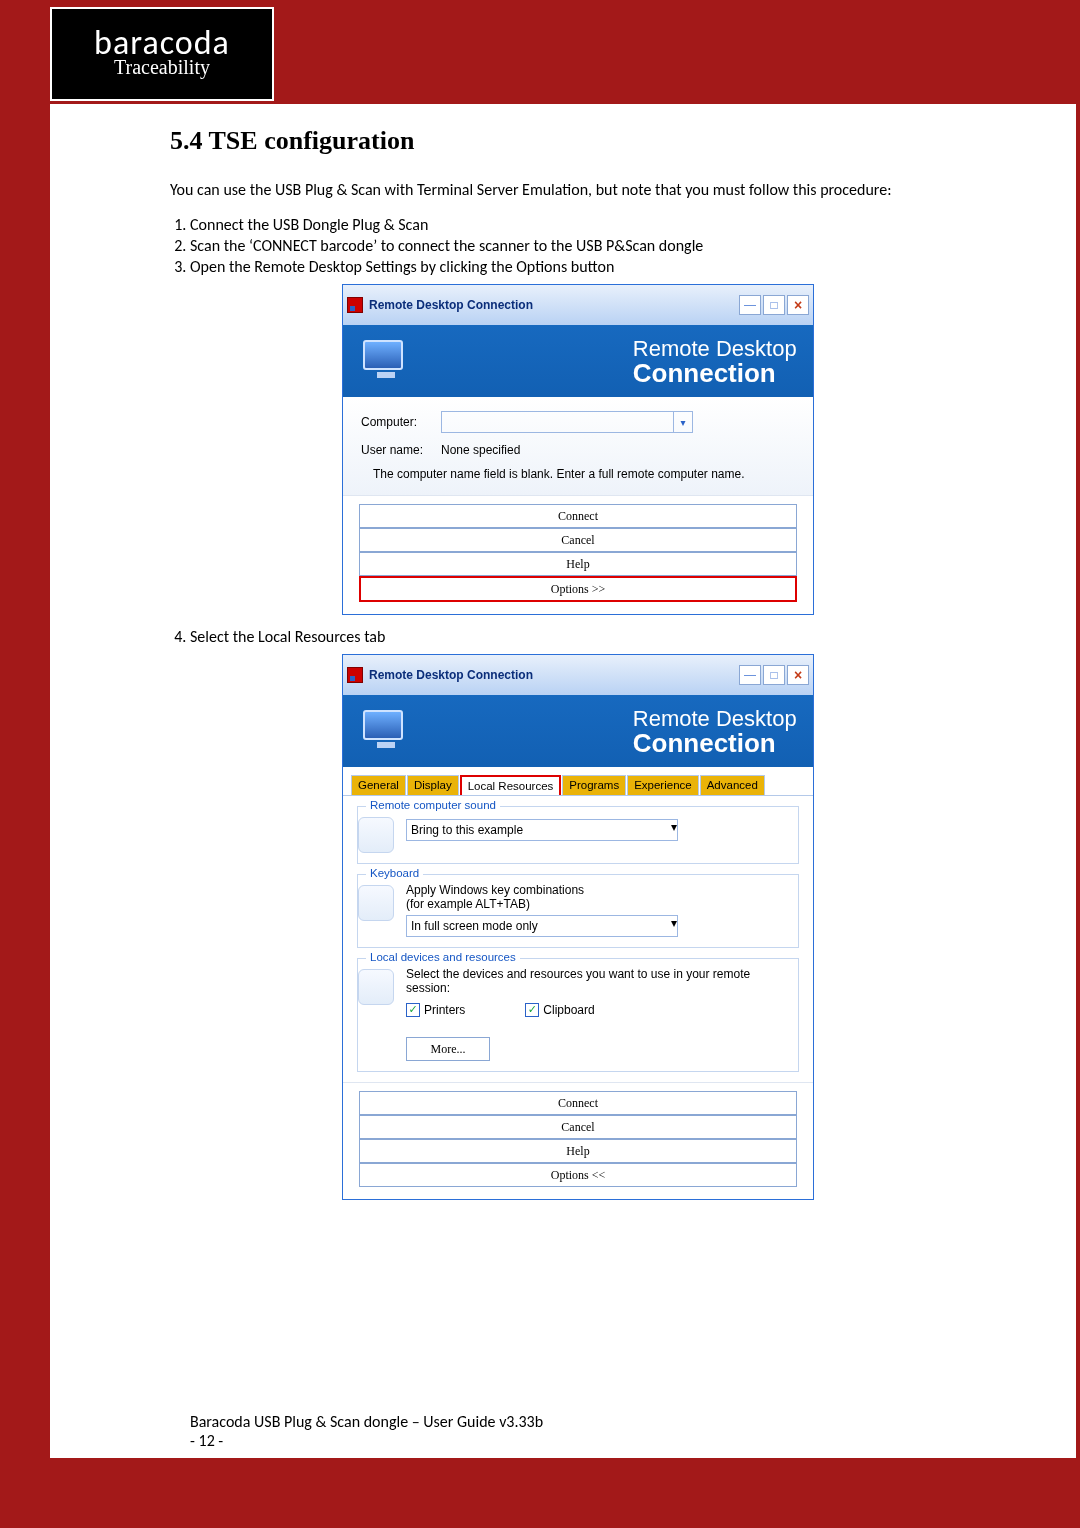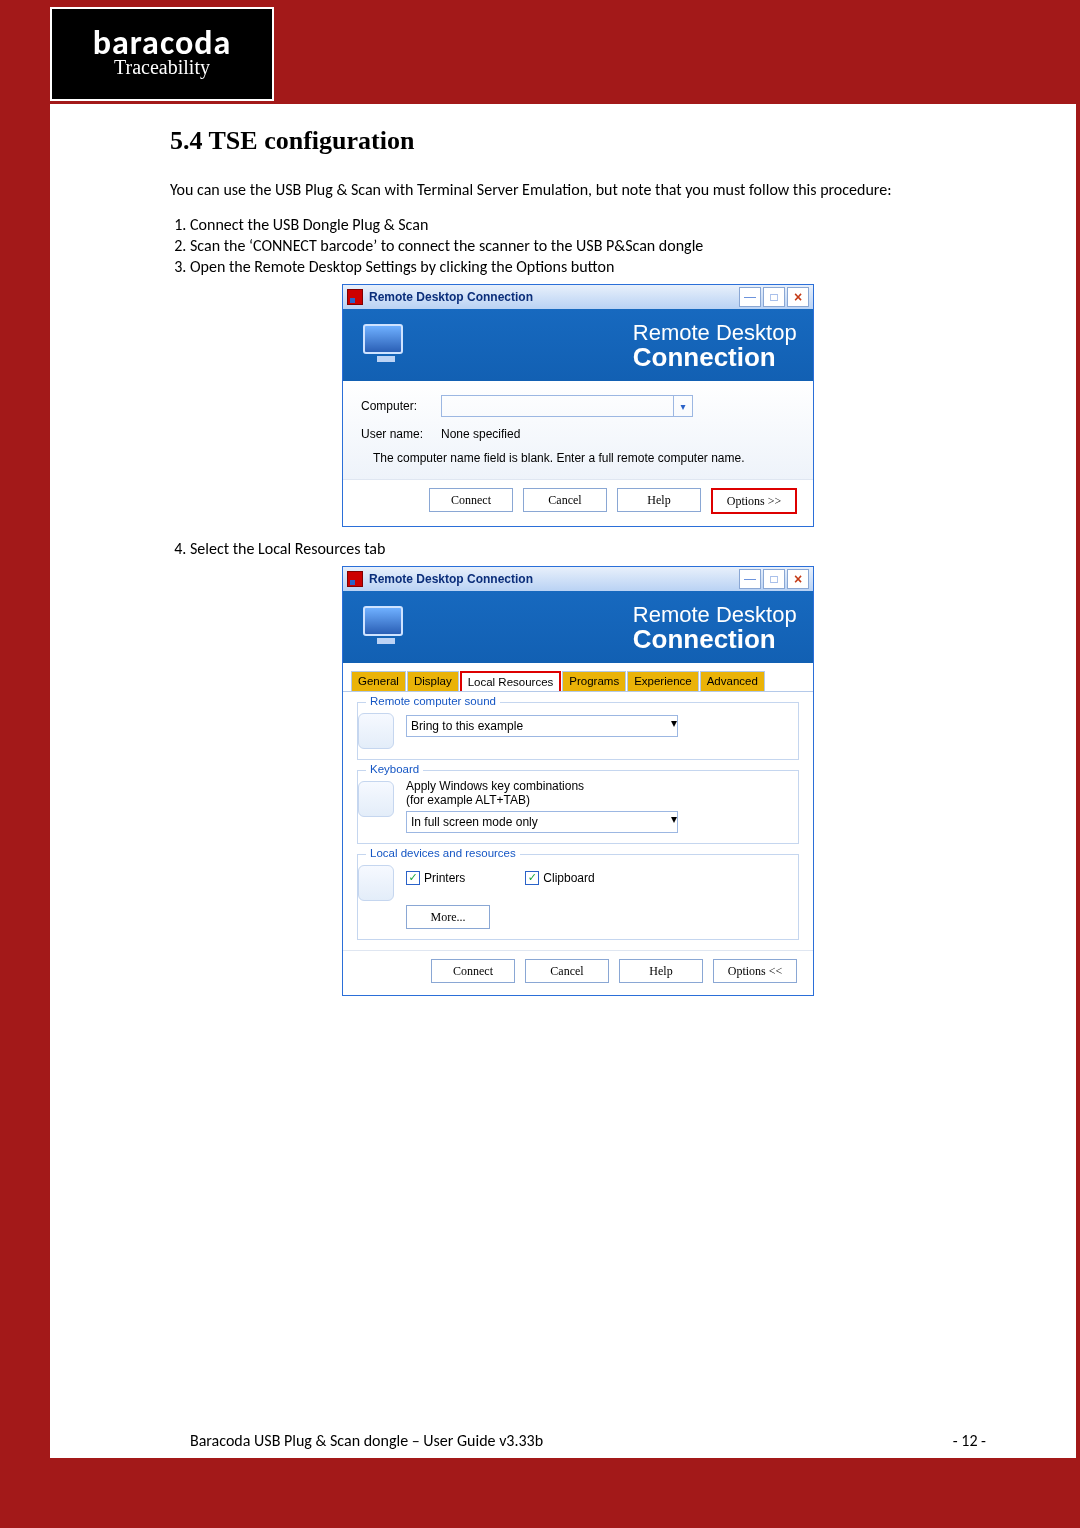--- a/index.html
+++ b/index.html
@@ -1,28 +1,28 @@
 <!DOCTYPE html>
 <html><head>
 <meta charset="utf-8">
 <style>
   html,body{margin:0;padding:0;font-family:Calibri,Arial,sans-serif;background:#a31919;}
   .page{width:1080px;height:1528px;box-sizing:border-box;border:4px solid #a31919;border-left-width:50px;border-bottom-width:70px;background:#fff;position:relative;}
   .top-bar{height:100px;background:#a31919;display:flex;justify-content:space-between;align-items:center;}
   .logo-box{width:220px;height:90px;background:#000;border:2px solid #fff;display:flex;flex-direction:column;align-items:center;justify-content:center;color:#fff;}
-  .logo-main{font-size:34px;font-weight:700;letter-spacing:1px;line-height:0.8;}
+  .logo-main{font-size:34px;font-weight:400;letter-spacing:1px;line-height:0.8;}
   .logo-sub{font-size:20px;font-family:Georgia,serif;}
   .tag-right{color:#fff;font-size:20px;text-align:center;line-height:1.7;padding-right:110px;}
   .content{padding:10px 90px 0 120px;}
   h2{font-family:"Times New Roman",serif;font-weight:bold;font-size:26px;margin:12px 0 24px 0;}
   p.intro{font-size:16px;text-align:justify;margin:0 0 16px 0;}
   ol{font-size:16px;margin:0 0 8px 20px;padding:0;}
   ol li{margin-bottom:2px;}
   .win{width:470px;border:1px solid #2b6fd8;margin:6px auto 12px auto;background:#fff;font-family:Tahoma,Arial,sans-serif;font-size:12px;color:#000;}
-  .titlebar{height:24px;background:linear-gradient(#e8f0fb,#b9d2f4);display:flex;align-items:center;padding:0 4px;}
+  .titlebar{height:40px;background:linear-gradient(#e8f0fb,#b9d2f4);display:flex;align-items:center;padding:0 4px;}
   .tb-icon{width:14px;height:14px;background:#cc0000;border:1px solid #800000;margin-right:6px;position:relative;}
   .tb-icon::after{content:"";position:absolute;bottom:1px;left:2px;width:5px;height:5px;background:#2a62c8;}
   .tb-title{font-weight:bold;color:#0b2e7a;flex:1;}
   .tb-btns{display:flex;gap:2px;}
   .tb-btn{width:20px;height:18px;border:1px solid #8aa7d4;background:#fff;display:flex;align-items:center;justify-content:center;font-size:12px;color:#5a86d8;}
   .tb-close{color:#c43b17;font-weight:bold;font-size:14px;}
   .banner{height:72px;background:linear-gradient(#1769bf,#1260b3);display:flex;align-items:center;padding-left:20px;justify-content:space-between;}
   .monitor{width:46px;height:42px;position:relative;margin-right:18px;}
   .monitor .scr{width:36px;height:26px;background:linear-gradient(#6fb0ff,#2a5fb5);border:2px solid #cfe3ff;border-radius:3px;}
   .monitor .base{width:18px;height:6px;background:#bcd3f5;margin:2px auto 0;}
@@ -30,37 +30,37 @@
   .btxt .l1{font-size:22px;font-weight:300;}
   .btxt .l2{font-size:26px;font-weight:bold;line-height:0.9;}
   .btxt .orange{color:#f6921e;width:30px;height:3px;display:inline-block;}
   .body-area{padding:14px 18px 14px 18px;background:linear-gradient(#fff,#eef3fa);}
   .row{display:flex;align-items:center;margin-bottom:10px;}
   .row .lbl{width:80px;}
   .combo{flex:0 0 250px;height:20px;border:1px solid #9cb7e2;display:flex;}
   .combo .txt{flex:1;}
   .combo .dd{width:18px;border-left:1px solid #9cb7e2;display:flex;align-items:center;justify-content:center;color:#2a62c8;font-size:10px;}
   .hint{margin:4px 0 0 12px;}
-  .btn-row{display:flex;justify-content:flex-end;gap:10px;padding:8px 16px 12px 16px;border-top:1px solid #dfe6f1;}
+  .btn-row{display:flex;justify-content:flex-end;padding:8px 16px 12px 16px;border-top:1px solid #dfe6f1;flex-direction:column;}
   .btn{min-width:66px;height:22px;border:1px solid #8aa7d4;background:#fff;font-family:Tahoma;font-size:12px;display:flex;align-items:center;justify-content:center;padding:0 8px;}
   .btn.hi{border:2px solid #d00;}
   .tabs{display:flex;padding:8px 8px 0 8px;border-bottom:1px solid #b4c9e9;}
   .tab{border:1px solid #b4c9e9;border-bottom:none;background:#eab308;padding:3px 6px;margin-right:1px;font-size:11.5px;}
   .tab.hi{border:2px solid #d00;border-bottom:none;background:#fff;}
   .fs{border:1px solid #c5d6ef;margin:10px 14px;padding:8px 8px 10px 0;position:relative;}
   .fs .leg{position:absolute;top:-8px;left:8px;background:#fff;padding:0 4px;color:#1556c4;font-size:11.5px;}
   .fs-row{display:flex;align-items:flex-start;gap:12px;}
   .fs-icon{width:34px;height:34px;border:1px solid #c5d6ef;border-radius:6px;background:linear-gradient(#f6f9ff,#e3edf9);margin-top:2px;}
   .fs-main{flex:1;}
   .sel{height:20px;border:1px solid #9cb7e2;display:flex;width:270px;margin-top:4px;}
   .sel .txt{flex:1;padding-left:4px;display:flex;align-items:center;}
   .chk{display:flex;align-items:center;gap:4px;margin-right:60px;}
   .cb{width:12px;height:12px;border:1px solid #2a62c8;color:#19a63a;font-size:11px;line-height:10px;text-align:center;}
   .more-row{margin-top:20px;}
-  .footer{position:absolute;bottom:8px;left:140px;right:90px;display:flex;justify-content:space-between;font-size:16px;}
+  .footer{position:absolute;bottom:8px;left:140px;right:90px;display:flex;justify-content:space-between;font-size:16px;flex-direction:column;}
 </style>
 </head>
 <body>
 
 <div class="page">
 
   <div class="top-bar">
     <div class="logo-box">
       <div class="logo-main">baracoda</div>
       <div class="logo-sub">Traceability</div>
@@ -178,20 +178,21 @@
             </div>
           </div>
         </div>
       </div>
 
       <div class="fs">
         <div class="leg">Local devices and resources</div>
         <div class="fs-row">
           <div class="fs-icon"></div>
           <div class="fs-main">
+            <div>Select the devices and resources you want to use in your remote session:</div>
             <div style="display:flex;margin-top:8px;">
               <div class="chk">
                 <div class="cb">✓</div>
                 <span>Printers</span>
               </div>
               <div class="chk">
                 <div class="cb">✓</div>
                 <span>Clipboard</span>
               </div>
             </div>

